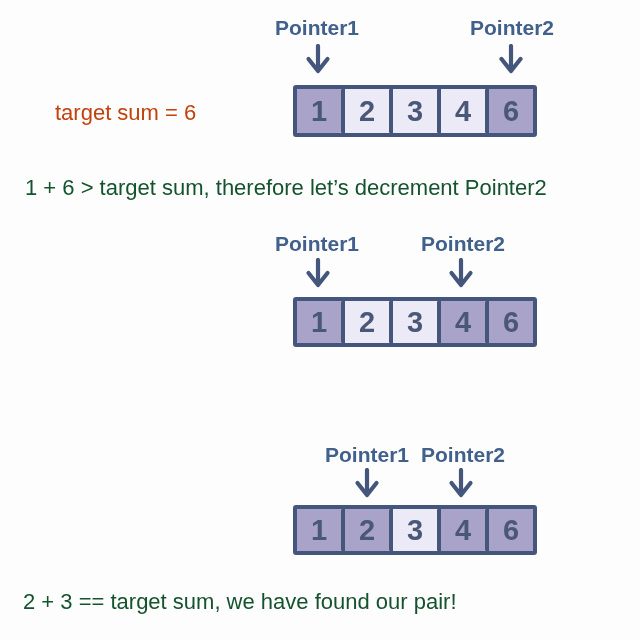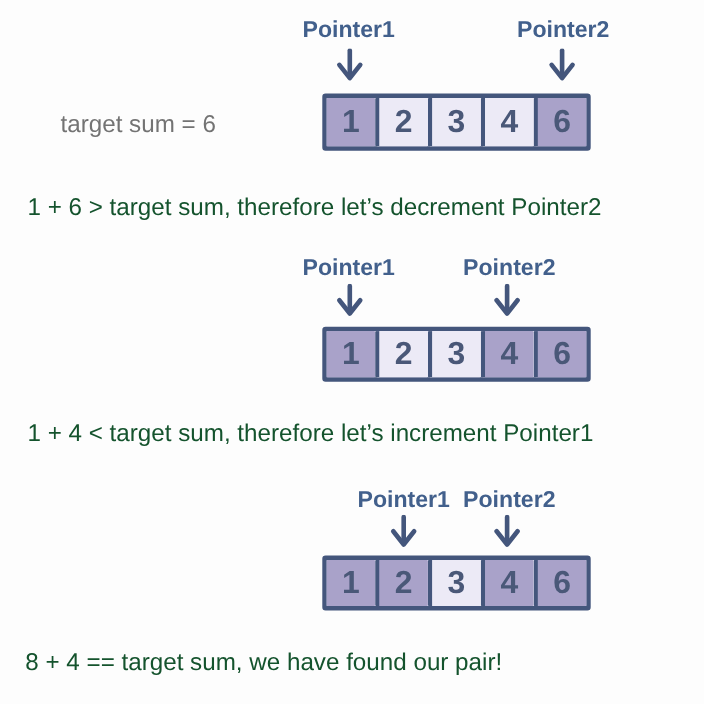--- a/index.html
+++ b/index.html
@@ -28,21 +28,21 @@
   .arrow {
     position: absolute;
     transform: translateX(-50%);
   }
   .arrow svg {
     display: block;
   }
   .side-label {
     position: absolute;
     font-size: 22px;
-    color: #737373;
+    color: #c2410c;
     white-space: nowrap;
   }
   .caption {
     position: absolute;
     font-size: 22px;
     color: #14532d;
     white-space: nowrap;
   }
   .array {
     position: absolute;
@@ -120,21 +120,20 @@
   </div>
 
   <div class="array" style="left:293px; top:297px; width:244px; height:50px">
     <div class="cell hl">1</div>
     <div class="cell">2</div>
     <div class="cell">3</div>
     <div class="cell hl">4</div>
     <div class="cell hl">6</div>
   </div>
 
-  <div class="caption" style="left:25px; top:381px">1 + 4 &lt; target sum, therefore let’s increment Pointer1</div>
 
   <div class="ptr-label" style="left:367px; top:443px">Pointer1</div>
   <div class="ptr-label" style="left:463px; top:443px">Pointer2</div>
 
   <div class="arrow" style="left:367px; top:468px">
     <svg width="26" height="30" viewBox="0 0 26 30" fill="none" stroke="#44567c" stroke-width="4.2" stroke-linecap="round" stroke-linejoin="round">
       <path d="M13 2 L13 24"></path>
       <path d="M3.5 15 L13 27 L22.5 15"></path>
     </svg>
   </div>
@@ -146,15 +145,15 @@
   </div>
 
   <div class="array" style="left:293px; top:505px; width:244px; height:50px">
     <div class="cell hl">1</div>
     <div class="cell hl">2</div>
     <div class="cell">3</div>
     <div class="cell hl">4</div>
     <div class="cell hl">6</div>
   </div>
 
-  <div class="caption" style="left:23px; top:589px">8 + 4 == target sum, we have found our pair!</div>
+  <div class="caption" style="left:23px; top:589px">2 + 3 == target sum, we have found our pair!</div>
 
 </div>
 
 </body></html>

